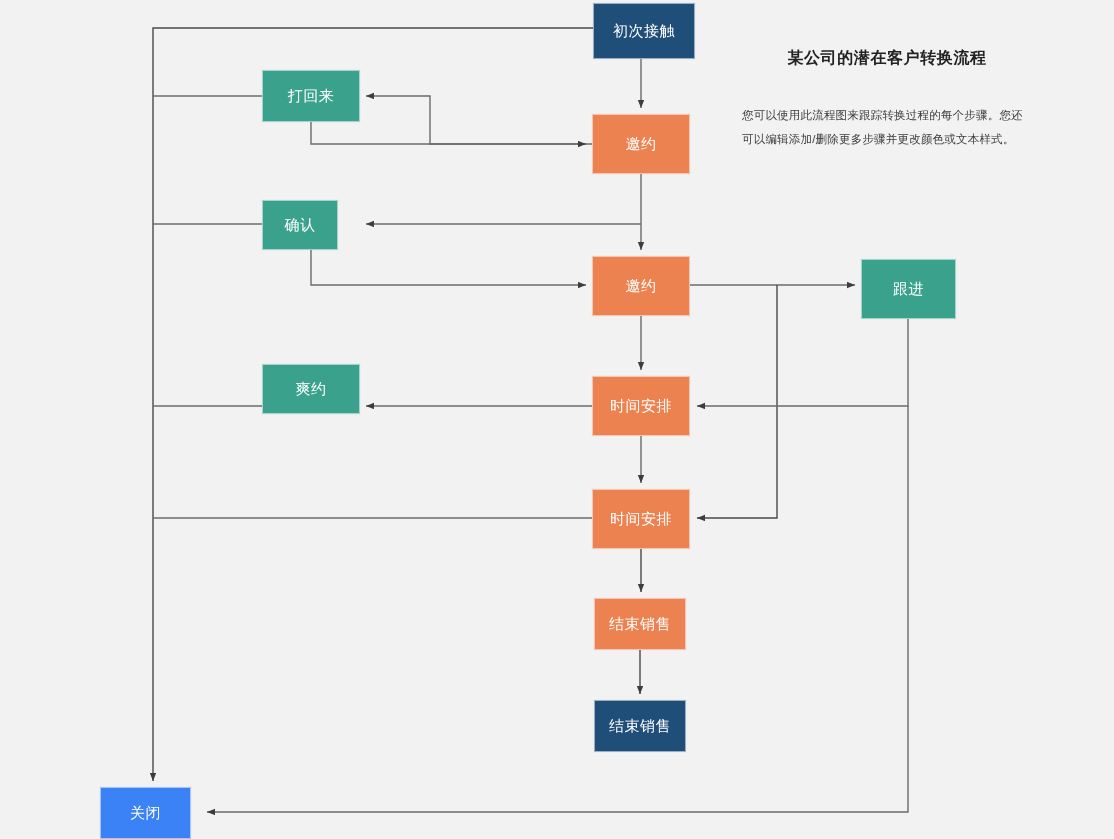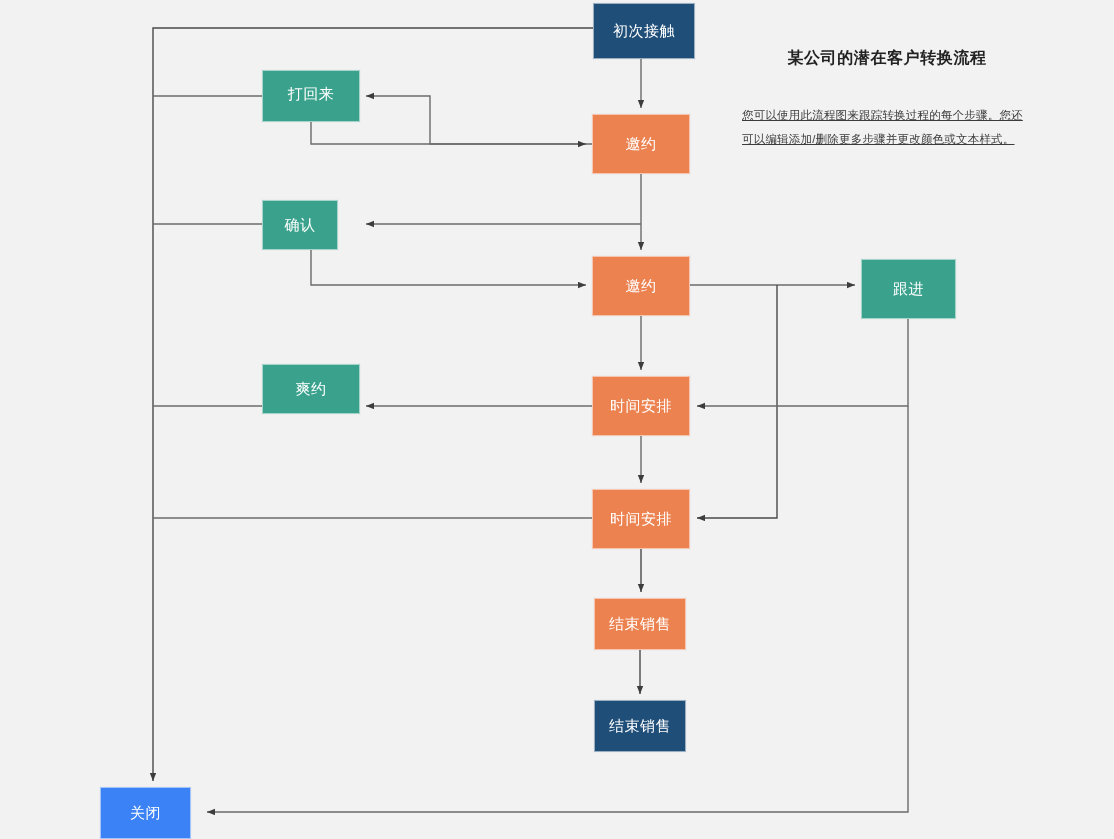--- a/index.html
+++ b/index.html
@@ -57,21 +57,20 @@
     margin: 0 0 34px 0;
     line-height: 1.3;
   }
   #chart-desc {
     font-size: 11.5px;
     color: #3c3c3c;
     line-height: 2.1;
     letter-spacing: 0.2px;
     text-align: left;
     margin: 0;
-    text-decoration: underline;
   }
 </style>
 </head>
 <body>
 
 <div id="canvas" style="background: rgb(242, 242, 242);">
 
   <svg id="edges" viewBox="0 0 1114 839" width="1114" height="839">
     <defs>
       <marker id="arrow" markerWidth="9" markerHeight="9" refX="8" refY="3.2" orient="auto" markerUnits="userSpaceOnUse">
@@ -121,21 +120,21 @@
   </svg>
 
   <div id="title-block">
     <div id="chart-title">某公司的潜在客户转换流程</div>
     <div id="chart-desc">您可以使用此流程图来跟踪转换过程的每个步骤。您还可以编辑添加/删除更多步骤并更改颜色或文本样式。</div>
   </div>
 
   <div class="node" style="left: 593px; top: 3px; width: 102px; height: 56px; background: rgb(31, 78, 121);">
     <span>初次接触</span>
   </div>
-  <div class="node" style="left: 262px; top: 70px; width: 98px; height: 52px; background: rgb(58, 162, 140); font-family: Liberation Mono, monospace;">
+  <div class="node" style="left: 262px; top: 70px; width: 98px; height: 52px; background: rgb(58, 162, 140);">
     <span>打回来</span>
   </div>
   <div class="node" style="left: 592px; top: 114px; width: 98px; height: 60px; background: rgb(236, 130, 80);">
     <span>邀约</span>
   </div>
   <div class="node" style="left: 262px; top: 200px; width: 76px; height: 50px; background: rgb(58, 162, 140);">
     <span>确认</span>
   </div>
   <div class="node" style="left: 592px; top: 256px; width: 98px; height: 60px; background: rgb(236, 130, 80);">
     <span>邀约</span>

